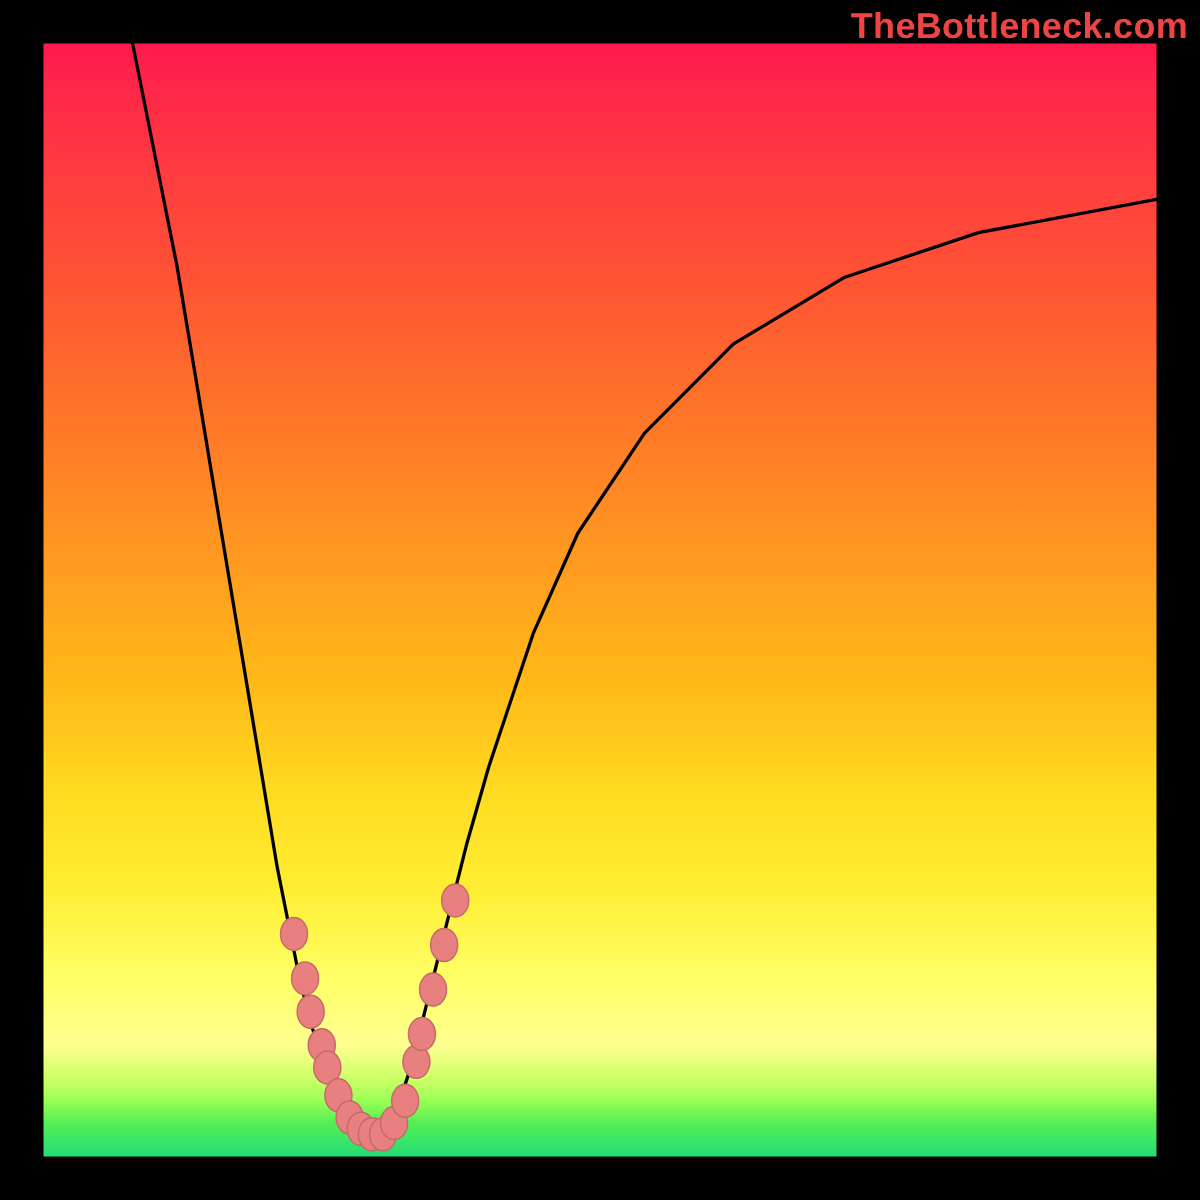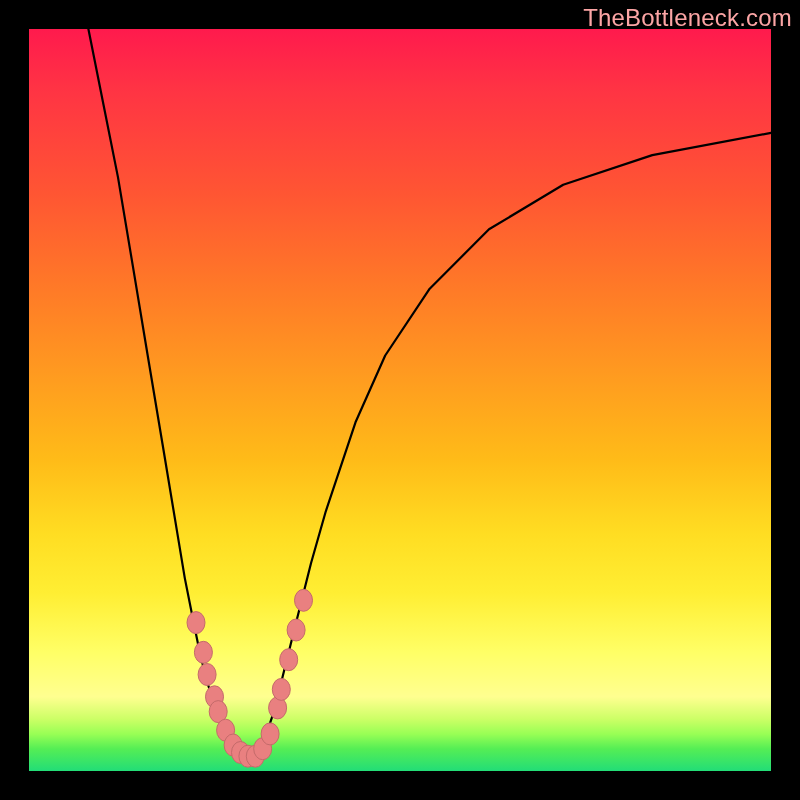--- a/index.html
+++ b/index.html
@@ -38,23 +38,23 @@
       #ccff66 93%,
       #99ff55 95%,
       #55ee55 97%,
       #22dd77 100%
     );
   }
   .watermark {
     position: absolute;
     top: 4px;
     right: 8px;
-    color: #fca5a5;
+    color: #ef4444;
     font-size: 24px;
-    font-weight: 400;
+    font-weight: 700;
     letter-spacing: 0.2px;
     user-select: none;
   }
   svg.overlay {
     position: absolute;
     left: 0;
     top: 0;
     width: 800px;
     height: 800px;
     pointer-events: none;

